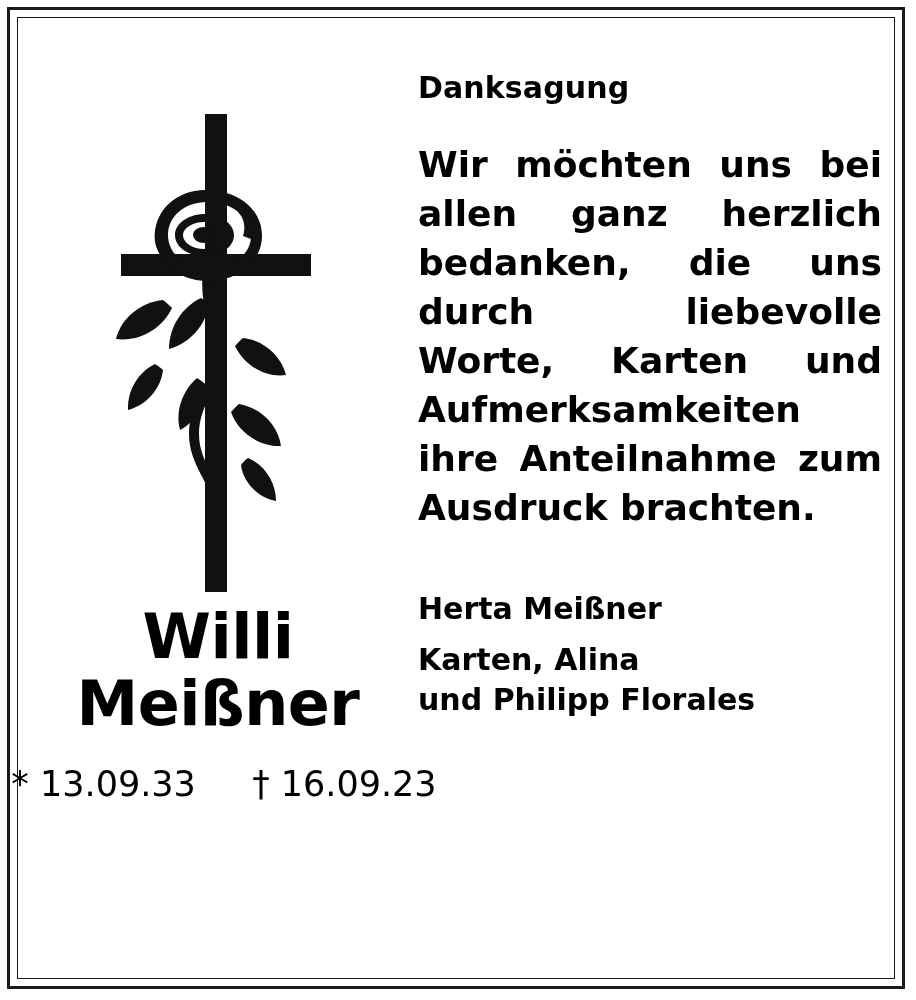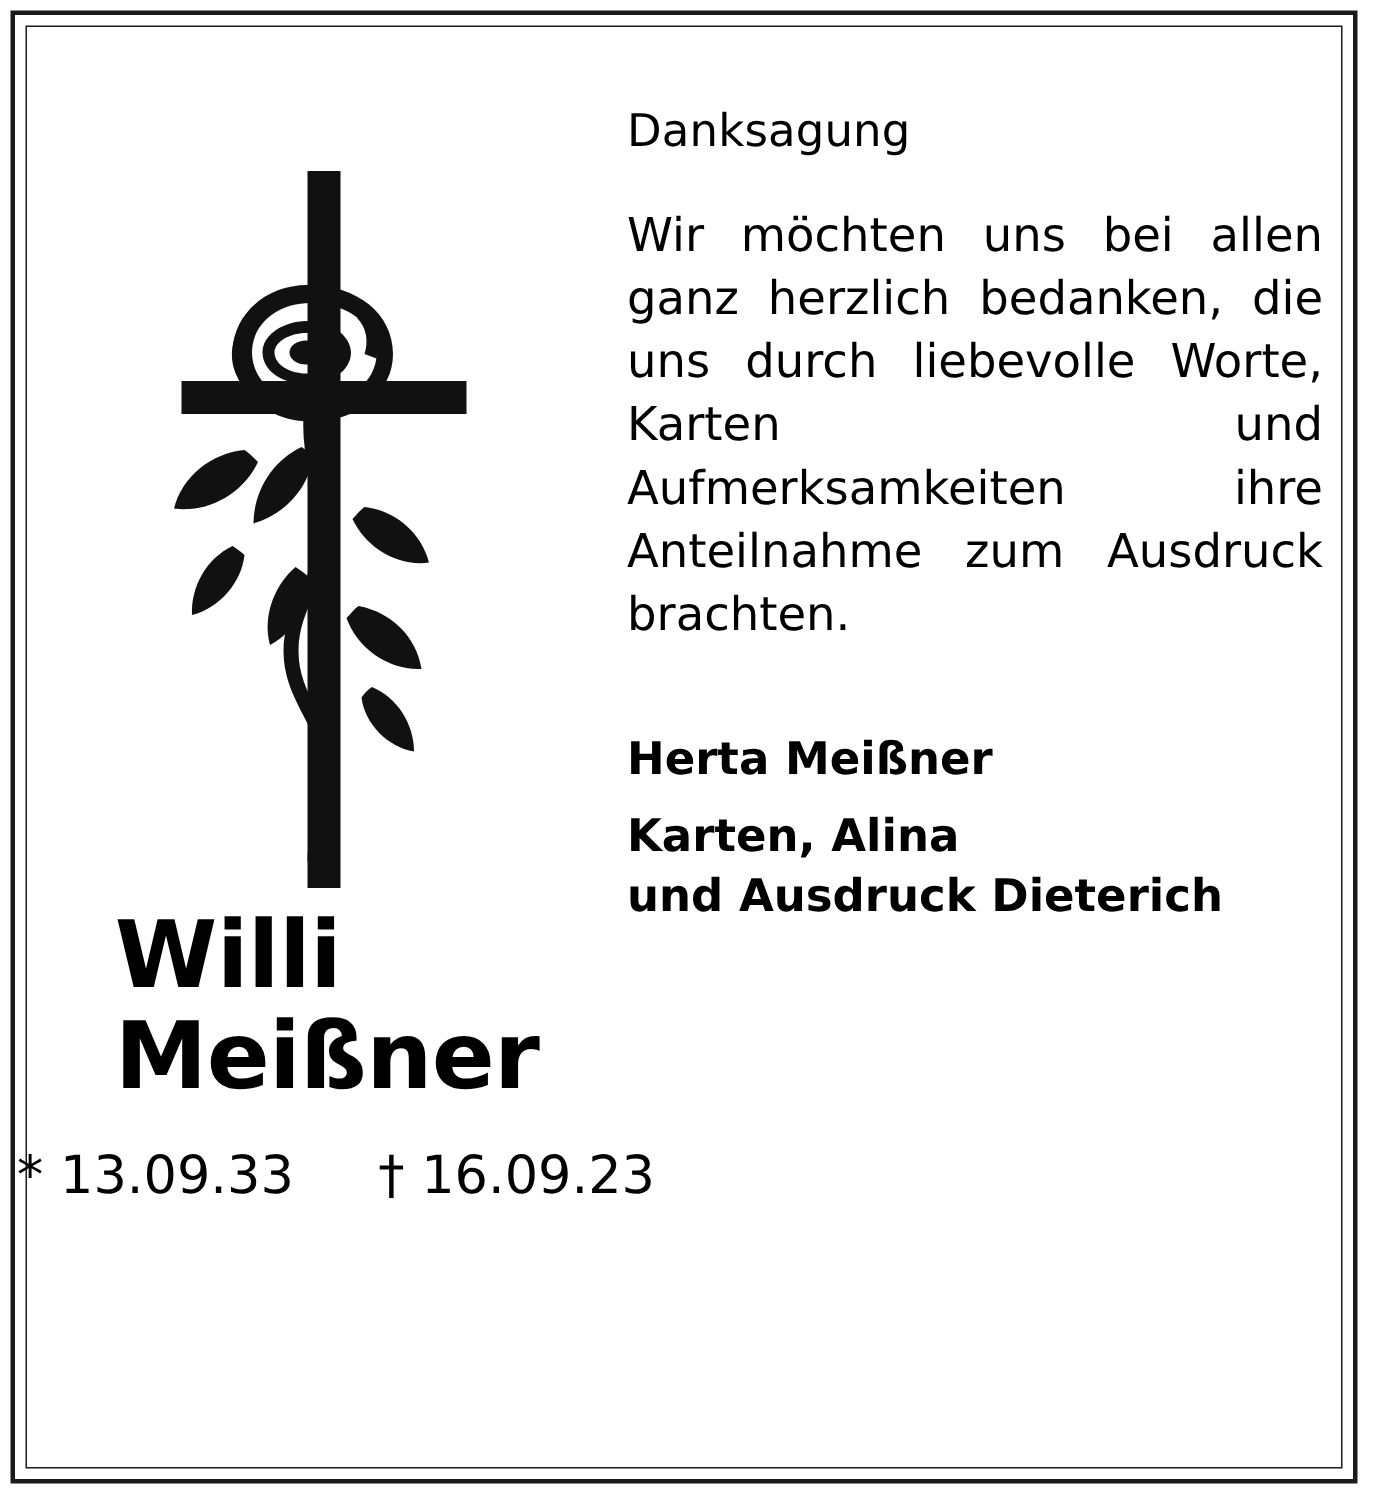--- a/index.html
+++ b/index.html
@@ -53,21 +53,21 @@
   }
   .symbol {
     margin-top: 84px;
     width: 250px;
     height: 490px;
   }
   .deceased-name {
     font-size: 62px;
     font-weight: 700;
     line-height: 1.08;
-    text-align: left;
+    text-align: center;
     letter-spacing: -0.5px;
     margin-top: 12px;
   }
   .dates {
     margin-top: 26px;
     font-size: 35px;
     font-weight: 400;
     letter-spacing: 0px;
     white-space: nowrap;
     margin-left: 12px;
@@ -79,31 +79,32 @@
 
   
   .right-col {
     width: 476px;
     position: relative;
     padding-top: 52px;
     padding-right: 12px;
   }
   .heading {
     font-size: 30px;
-    font-weight: 400;
+    font-weight: 700;
     margin-bottom: 30px;
     letter-spacing: 0.1px;
   }
   .para {
-    font-size: 31px;
+    font-size: 36px;
     line-height: 1.36;
     text-align: justify;
     text-align-last: left;
     margin-bottom: 24px;
     hyphens: none;
+    font-weight: bold;
   }
   .signature-block {
     margin-top: 58px;
   }
   .sig-primary {
     font-size: 30px;
     font-weight: 700;
     margin-bottom: 14px;
   }
   .sig-line {
@@ -166,19 +167,19 @@
       </div>
 
       <div class="right-col">
         <div class="heading">Danksagung</div>
 
         <p class="para">Wir möchten uns bei allen ganz herzlich bedanken, die uns durch liebevolle Worte, Karten und Aufmerksamkeiten ihre Anteilnahme zum Ausdruck brachten.</p>
 
         <div class="signature-block">
           <div class="sig-primary">Herta Meißner</div>
           <div class="sig-line">Karten, Alina</div>
-          <div class="sig-line">und Ausdruck Dieterich</div>
+          <div class="sig-line">und Philipp Florales</div>
         </div>
       </div>
 
     </div>
   </div>
 </div>
 
 </body></html>

